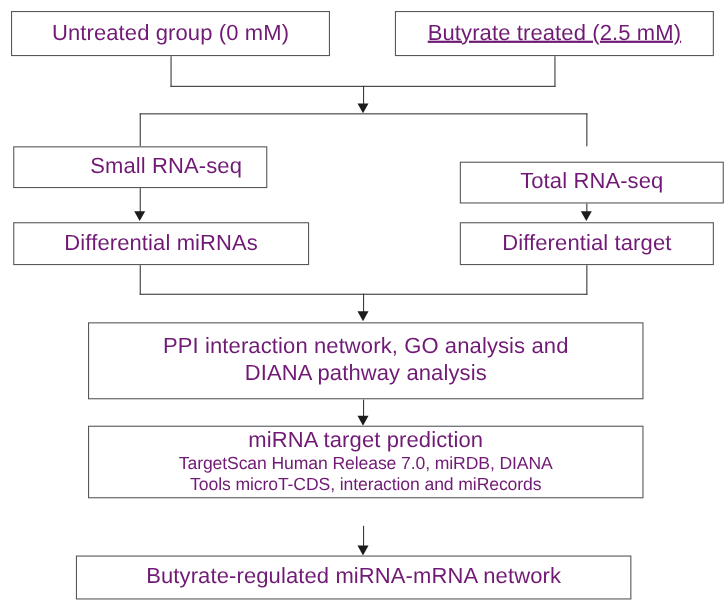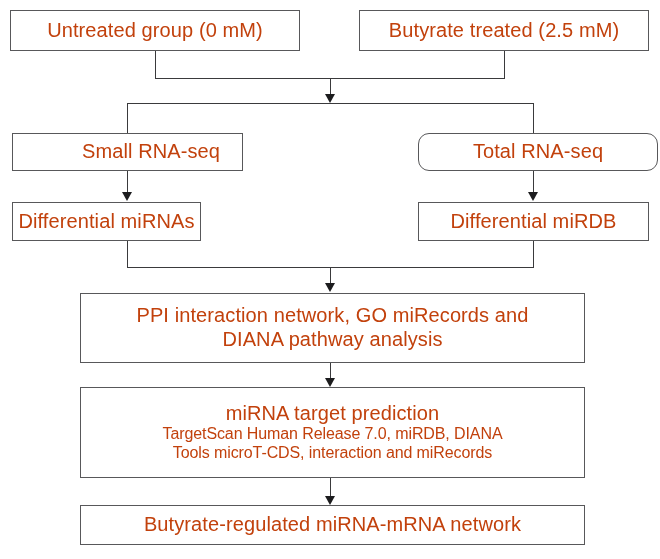--- a/index.html
+++ b/index.html
@@ -18,21 +18,21 @@
   .box {
     position: absolute;
     box-sizing: border-box;
     border: 1.6px solid #58585a;
     background: #ffffff;
     display: flex;
     flex-direction: column;
     align-items: center;
     justify-content: center;
     text-align: center;
-    color: #c2410c;
+    color: #701a75;
     line-height: 1.18;
     z-index: 3;
   }
   .box .line-main {
     font-size: 20px;
     letter-spacing: 0.1px;
     white-space: nowrap;
   }
   .box .line-sub {
     font-size: 16px;
@@ -63,78 +63,78 @@
 </style>
 </head>
 <body>
 
 <div id="canvas">
 
   <div class="box" style="left:10px; top:10px; width:290px; height:41px;">
     <span class="line-main">Untreated group (0 mM)</span>
   </div>
 
-  <div class="box" style="left:359px; top:10px; width:290px; height:41px;">
+  <div class="box" style="left:359px; top:10px; width:290px; height:41px;text-decoration:underline;">
     <span class="line-main">Butyrate treated (2.5 mM)</span>
   </div>
 
   <div class="vline" style="left:155px; top:51px; height:28px;"></div>
   <div class="vline" style="left:504px; top:51px; height:28px;"></div>
   <div class="hline" style="left:155px; top:78px; width:350px;"></div>
 
   <div class="vline" style="left:330px; top:78px; height:17px;"></div>
   <div class="arrowhead" style="left:325px; top:94px;"></div>
 
   <div class="hline" style="left:127px; top:103px; width:407px;"></div>
   <div class="vline" style="left:127px; top:103px; height:30px;"></div>
   <div class="vline" style="left:533px; top:103px; height:30px;"></div>
 
   <div class="box" style="left:12px; top:133px; width:231px; height:38px;padding-left:47px;">
     <span class="line-main">Small RNA-seq</span>
   </div>
 
-  <div class="box" style="left:418px; top:133px; width:240px; height:38px;border-radius:11px;">
+  <div class="box" style="left:418px; top:147px; width:240px; height:38px;">
     <span class="line-main">Total RNA-seq</span>
   </div>
 
   <div class="vline" style="left:127px; top:171px; height:22px;"></div>
   <div class="arrowhead" style="left:122px; top:192px;"></div>
 
   <div class="vline" style="left:533px; top:171px; height:22px;"></div>
   <div class="arrowhead" style="left:528px; top:192px;"></div>
 
-  <div class="box" style="left:12px; top:202px; width:189px; height:39px;">
+  <div class="box" style="left:12px; top:202px; width:269px; height:39px;">
     <span class="line-main">Differential miRNAs</span>
   </div>
 
   <div class="box" style="left:418px; top:202px; width:231px; height:39px;">
-    <span class="line-main">Differential miRDB</span>
+    <span class="line-main">Differential target</span>
   </div>
 
   <div class="vline" style="left:127px; top:241px; height:27px;"></div>
   <div class="vline" style="left:533px; top:241px; height:27px;"></div>
   <div class="hline" style="left:127px; top:267px; width:407px;"></div>
 
   <div class="vline" style="left:330px; top:267px; height:17px;"></div>
   <div class="arrowhead" style="left:325px; top:283px;"></div>
 
   <div class="box" style="left:80px; top:293px; width:505px; height:70px;">
-    <span class="line-main">PPI interaction network, GO miRecords and</span>
+    <span class="line-main">PPI interaction network, GO analysis and</span>
     <span class="line-main">DIANA pathway analysis</span>
   </div>
 
   <div class="vline" style="left:330px; top:363px; height:16px;"></div>
   <div class="arrowhead" style="left:325px; top:378px;"></div>
 
-  <div class="box" style="left:80px; top:387px; width:505px; height:91px;">
+  <div class="box" style="left:80px; top:387px; width:505px; height:66px;">
     <span class="line-main">miRNA target prediction</span>
     <span class="line-sub">TargetScan Human Release 7.0, miRDB, DIANA</span>
     <span class="line-sub">Tools microT-CDS, interaction and miRecords</span>
   </div>
 
   <div class="vline" style="left:330px; top:478px; height:19px;"></div>
   <div class="arrowhead" style="left:325px; top:496px;"></div>
 
-  <div class="box" style="left:80px; top:505px; width:505px; height:40px;">
+  <div class="box" style="left:69px; top:505px; width:505px; height:40px;">
     <span class="line-main">Butyrate-regulated miRNA-mRNA network</span>
   </div>
 
 </div>
 
 </body></html>

